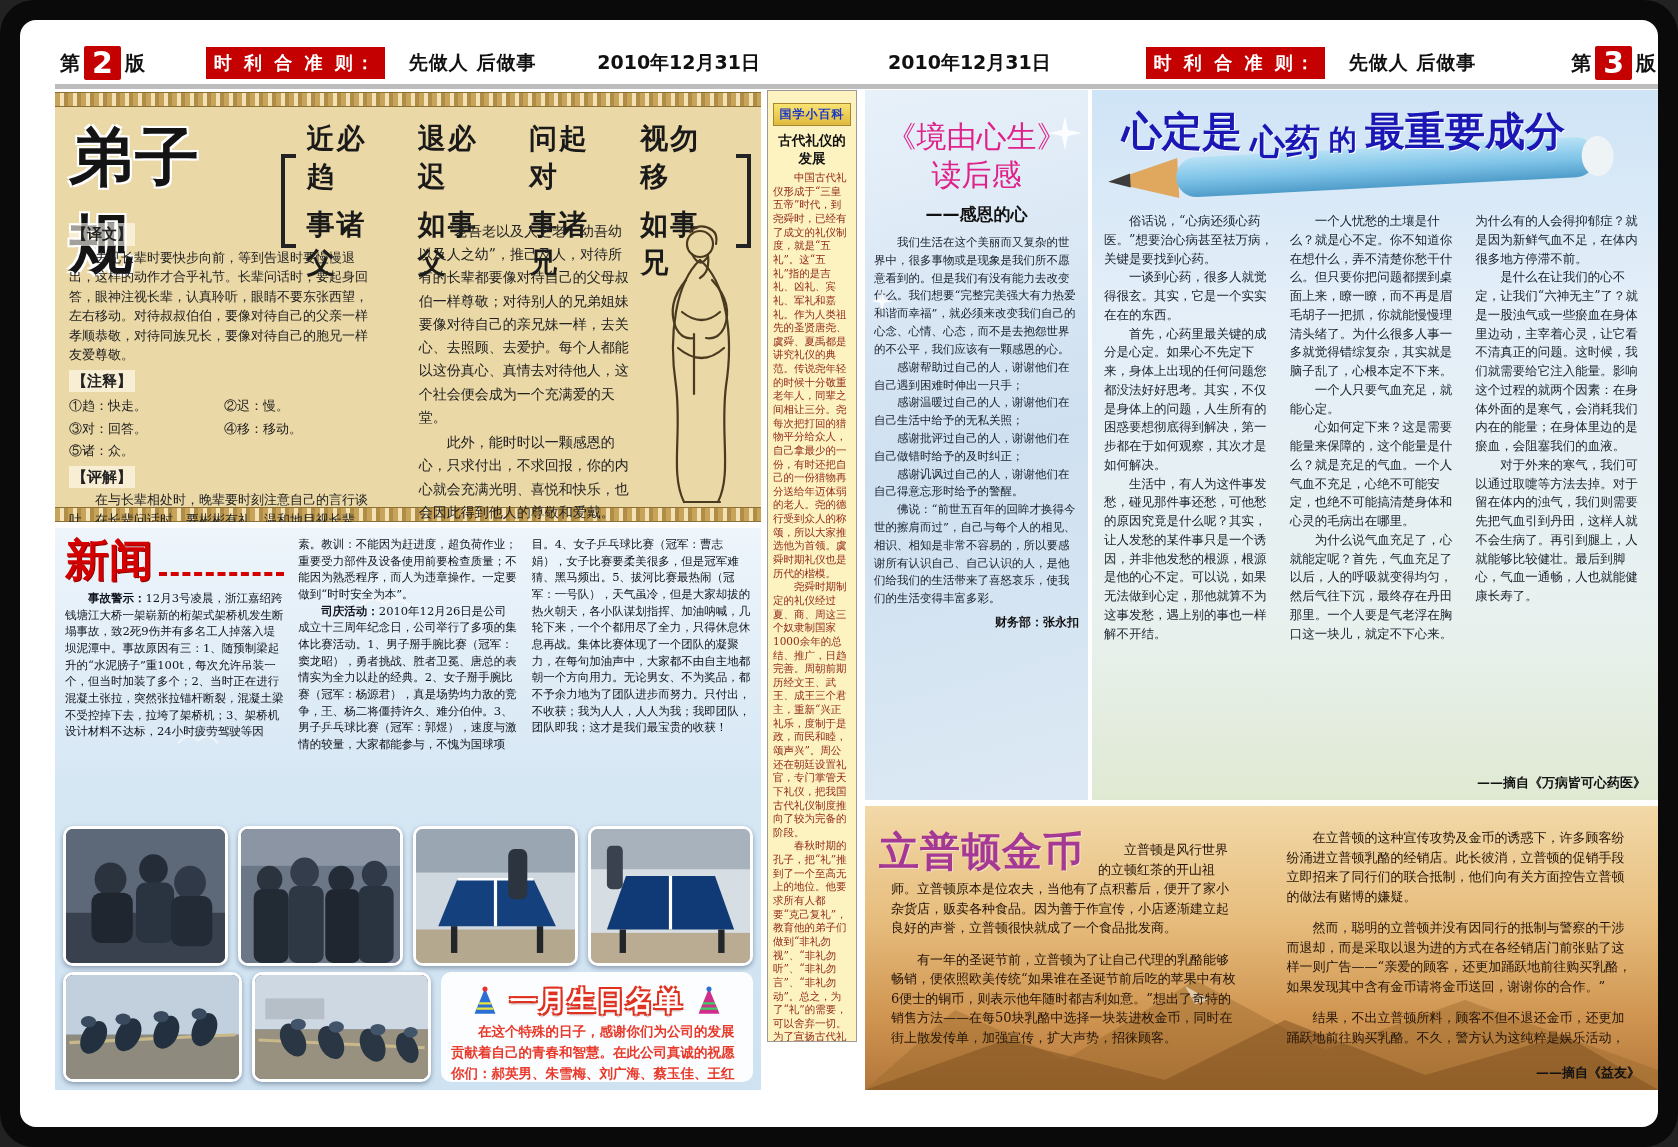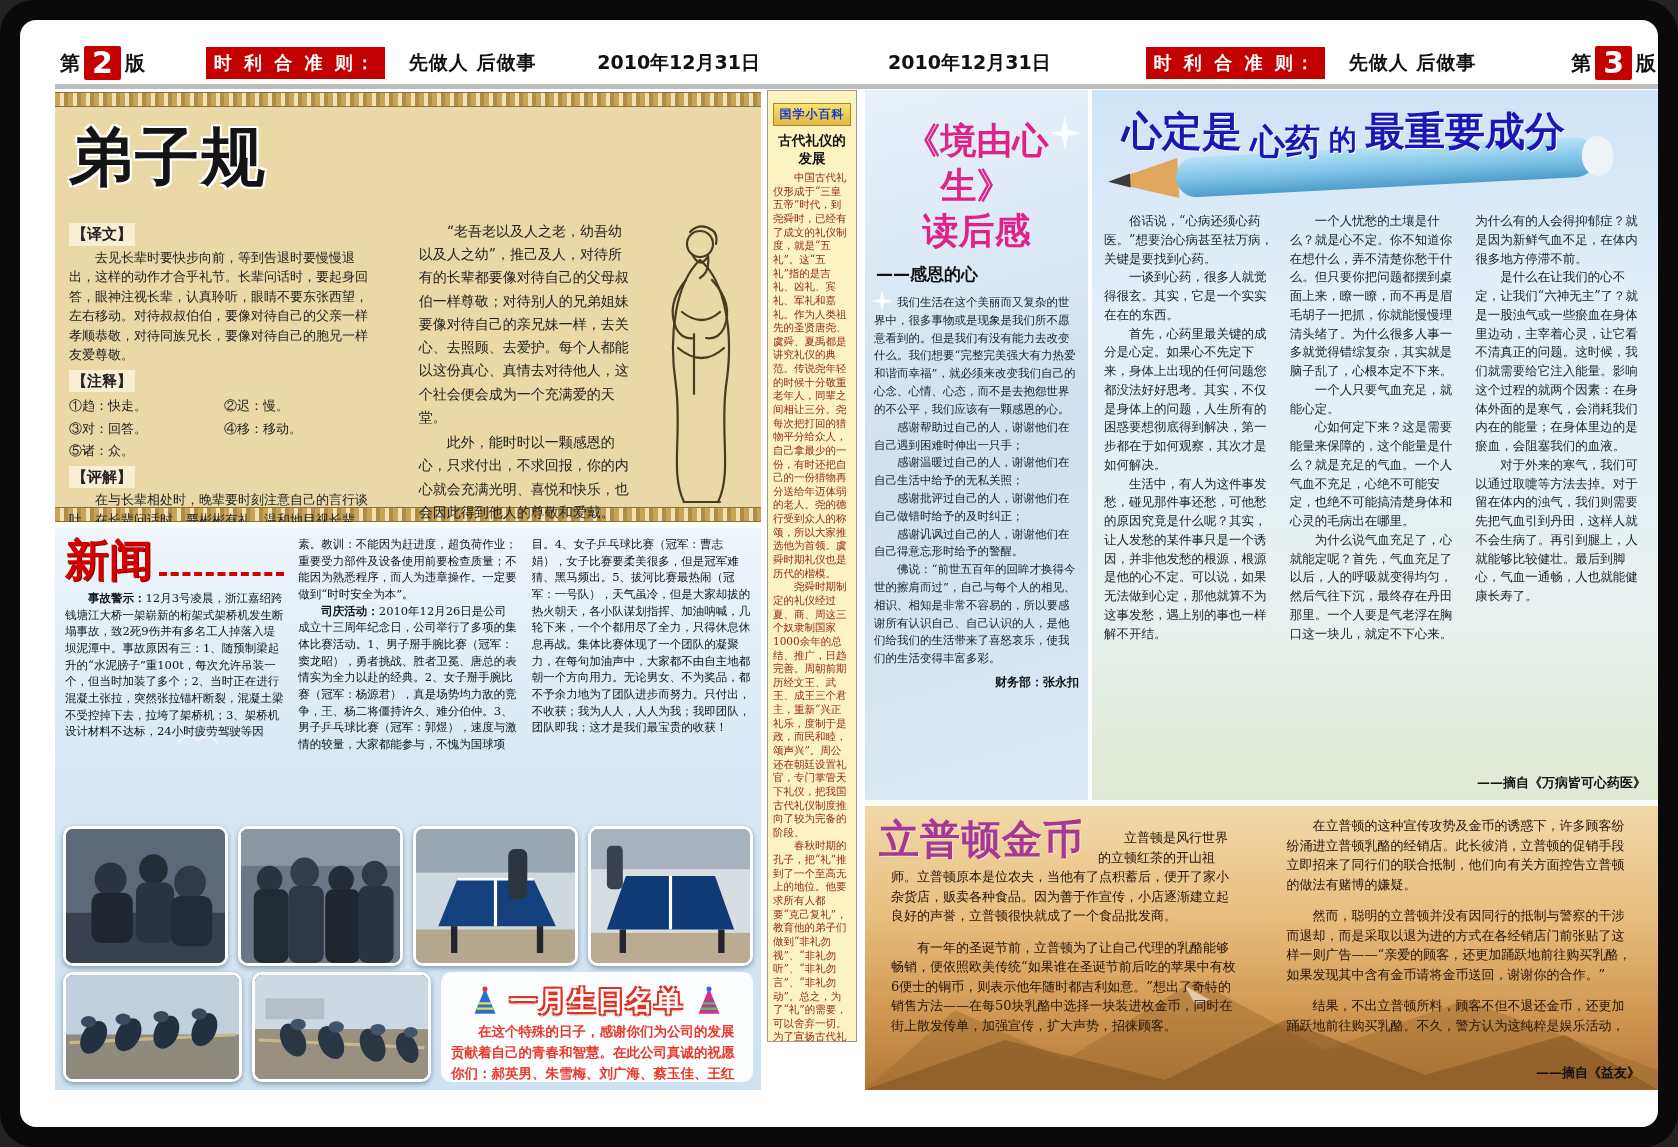--- a/index.html
+++ b/index.html
@@ -55,41 +55,41 @@
   .photo svg{display:block;width:100%;height:100%;}
   .bottom-row{position:absolute;left:8px;right:8px;top:444px;bottom:8px;display:flex;gap:10px;}
   .bphotos{width:368px;display:flex;gap:10px;}
   .birthday{flex:1;background:rgba(255,255,255,.92);border-radius:10px;padding:11px 10px;overflow:hidden;}
   .bd-titlerow{display:flex;align-items:center;justify-content:center;gap:10px;}
   .bd-title{font-size:27px;font-weight:900;color:#fff;margin:0;letter-spacing:2px;text-shadow:-2px -2px 0 #e03020,2px -2px 0 #e03020,-2px 2px 0 #e03020,2px 2px 0 #e03020,0 3px 2px rgba(120,0,0,.4);}
   .bd-text{font-size:13.5px;line-height:1.55;color:#e8392b;font-weight:700;text-indent:2em;margin:2px 0 0;}
 
   
   .jingyou{position:absolute;left:845px;top:70px;width:223px;height:710px;background:linear-gradient(165deg,#e8f1fa 0%,#cfe0f0 50%,#dcE9f4 100%);overflow:hidden;padding:0 9px;box-sizing:border-box;}
-  .jy-title{margin:28px 0 0;text-align:center;font-size:36px;line-height:1.25;font-weight:700;color:#e0218a;font-family:"DejaVu Serif",serif;}
-  .jy-sub{text-align:left;font-size:17px;font-weight:900;color:#111;margin:10px 2px 8px;}
+  .jy-title{margin:28px 0 0;text-align:center;font-size:30px;line-height:1.25;font-weight:400;color:#e0218a;font-family:"DejaVu Serif",serif;}
+  .jy-sub{text-align:center;font-size:17px;font-weight:900;color:#111;margin:10px 2px 8px;}
   .jy-body p{margin:0;font-size:11.5px;line-height:1.55;color:#17202c;text-indent:2em;font-family:"DejaVu Serif",serif;}
   .jy-sign{text-align:right;font-size:12px;font-weight:900;color:#111;margin-top:6px;}
   .sparkle{position:absolute;opacity:.9;}
 
   
   .xinding{position:absolute;left:1072px;top:70px;width:566px;height:710px;background:linear-gradient(180deg,#cfe4f6 0%,#e3eef8 30%,#e9f1ef 75%,#dfe9d2 100%);overflow:hidden;}
   .xd-titlewrap{position:relative;height:120px;}
   .xd-title{position:absolute;left:30px;top:14px;margin:0;color:#1a17b5;font-weight:900;white-space:nowrap;text-shadow:1px 1px 0 #fff;}
   .xd-t1{font-size:40px;}
   .xd-t2{font-size:35px;position:relative;top:9px;}
   .xd-t3{font-size:28px;position:relative;top:4px;}
   .xd-t4{font-size:40px;}
   .xd-pencil{position:absolute;left:8px;top:44px;width:540px;height:68px;}
   .xd-cols{position:absolute;left:12px;right:12px;top:122px;bottom:30px;column-count:3;column-gap:15px;overflow:hidden;}
   .xd-cols p{margin:0;font-size:12.5px;line-height:1.5;color:#17202c;text-indent:2em;font-family:"DejaVu Serif",serif;}
   .xd-attr{position:absolute;right:12px;bottom:8px;font-size:13px;font-weight:900;color:#111;}
 
   
-  .lipton{position:absolute;left:845px;top:786px;width:793px;height:284px;background:linear-gradient(180deg,#f2d9a8 0%,#e7bd7d 40%,#cf9450 75%,#b2763a 100%);overflow:hidden;padding:10px 14px;box-sizing:border-box;}
+  .lipton{position:absolute;left:845px;top:786px;width:793px;height:284px;background:linear-gradient(180deg,#f2d9a8 0%,#e7bd7d 40%,#cf9450 75%,#b2763a 100%);overflow:hidden;padding:22px 14px;box-sizing:border-box;}
   .lp-mtn{position:absolute;left:0;right:0;bottom:0;height:150px;}
   .lp-cols{position:relative;column-count:2;column-gap:26px;height:248px;overflow:hidden;}
   .lp-title{float:left;margin:2px 14px 4px 0;font-size:40px;font-weight:900;color:#a53894;line-height:1.05;letter-spacing:1px;text-shadow:1px 1px 0 rgba(255,255,255,.45);}
   .lp-cols p{margin:12px;font-size:13px;line-height:1.5;color:#231409;text-indent:2em;font-family:"DejaVu Serif",serif;}
   .lp-attr{position:absolute;right:18px;bottom:8px;font-size:13px;font-weight:900;color:#111;}
 </style>
 </head>
 <body>
 
 <div class="stage">
@@ -121,20 +121,42 @@
       </span>
     </header>
     <div class="grule"></div>
 
     <section class="dizigui">
       <div class="lace" style="position:absolute;top:0;left:0;right:0;"></div>
       <div class="lace" style="position:absolute;bottom:0;left:0;right:0;"></div>
 
       <div class="dz-top">
         <h1 class="dz-title">弟子规</h1>
+        <div class="verse">
+          <div class="brk l"></div>
+          <div class="vgrid">
+            <div class="vcol">
+                <span>近必趋</span>
+                <span>事诸父</span>
+              </div>
+            <div class="vcol">
+                <span>退必迟</span>
+                <span>如事父</span>
+              </div>
+            <div class="vcol">
+                <span>问起对</span>
+                <span>事诸兄</span>
+              </div>
+            <div class="vcol">
+                <span>视勿移</span>
+                <span>如事兄</span>
+              </div>
+          </div>
+          <div class="brk r"></div>
+        </div>
       </div>
 
       <div class="dz-body">
         <div class="dz-colA">
           <span class="dz-label">【译文】</span>
           <p>去见长辈时要快步向前，等到告退时要慢慢退出，这样的动作才合乎礼节。长辈问话时，要起身回答，眼神注视长辈，认真聆听，眼睛不要东张西望，左右移动。对待叔叔伯伯，要像对待自己的父亲一样孝顺恭敬，对待同族兄长，要像对待自己的胞兄一样友爱尊敬。</p>
           <span class="dz-label">【注释】</span>
           <div class="notes">
             <span>①趋：快走。</span>
             <span>②迟：慢。</span>

